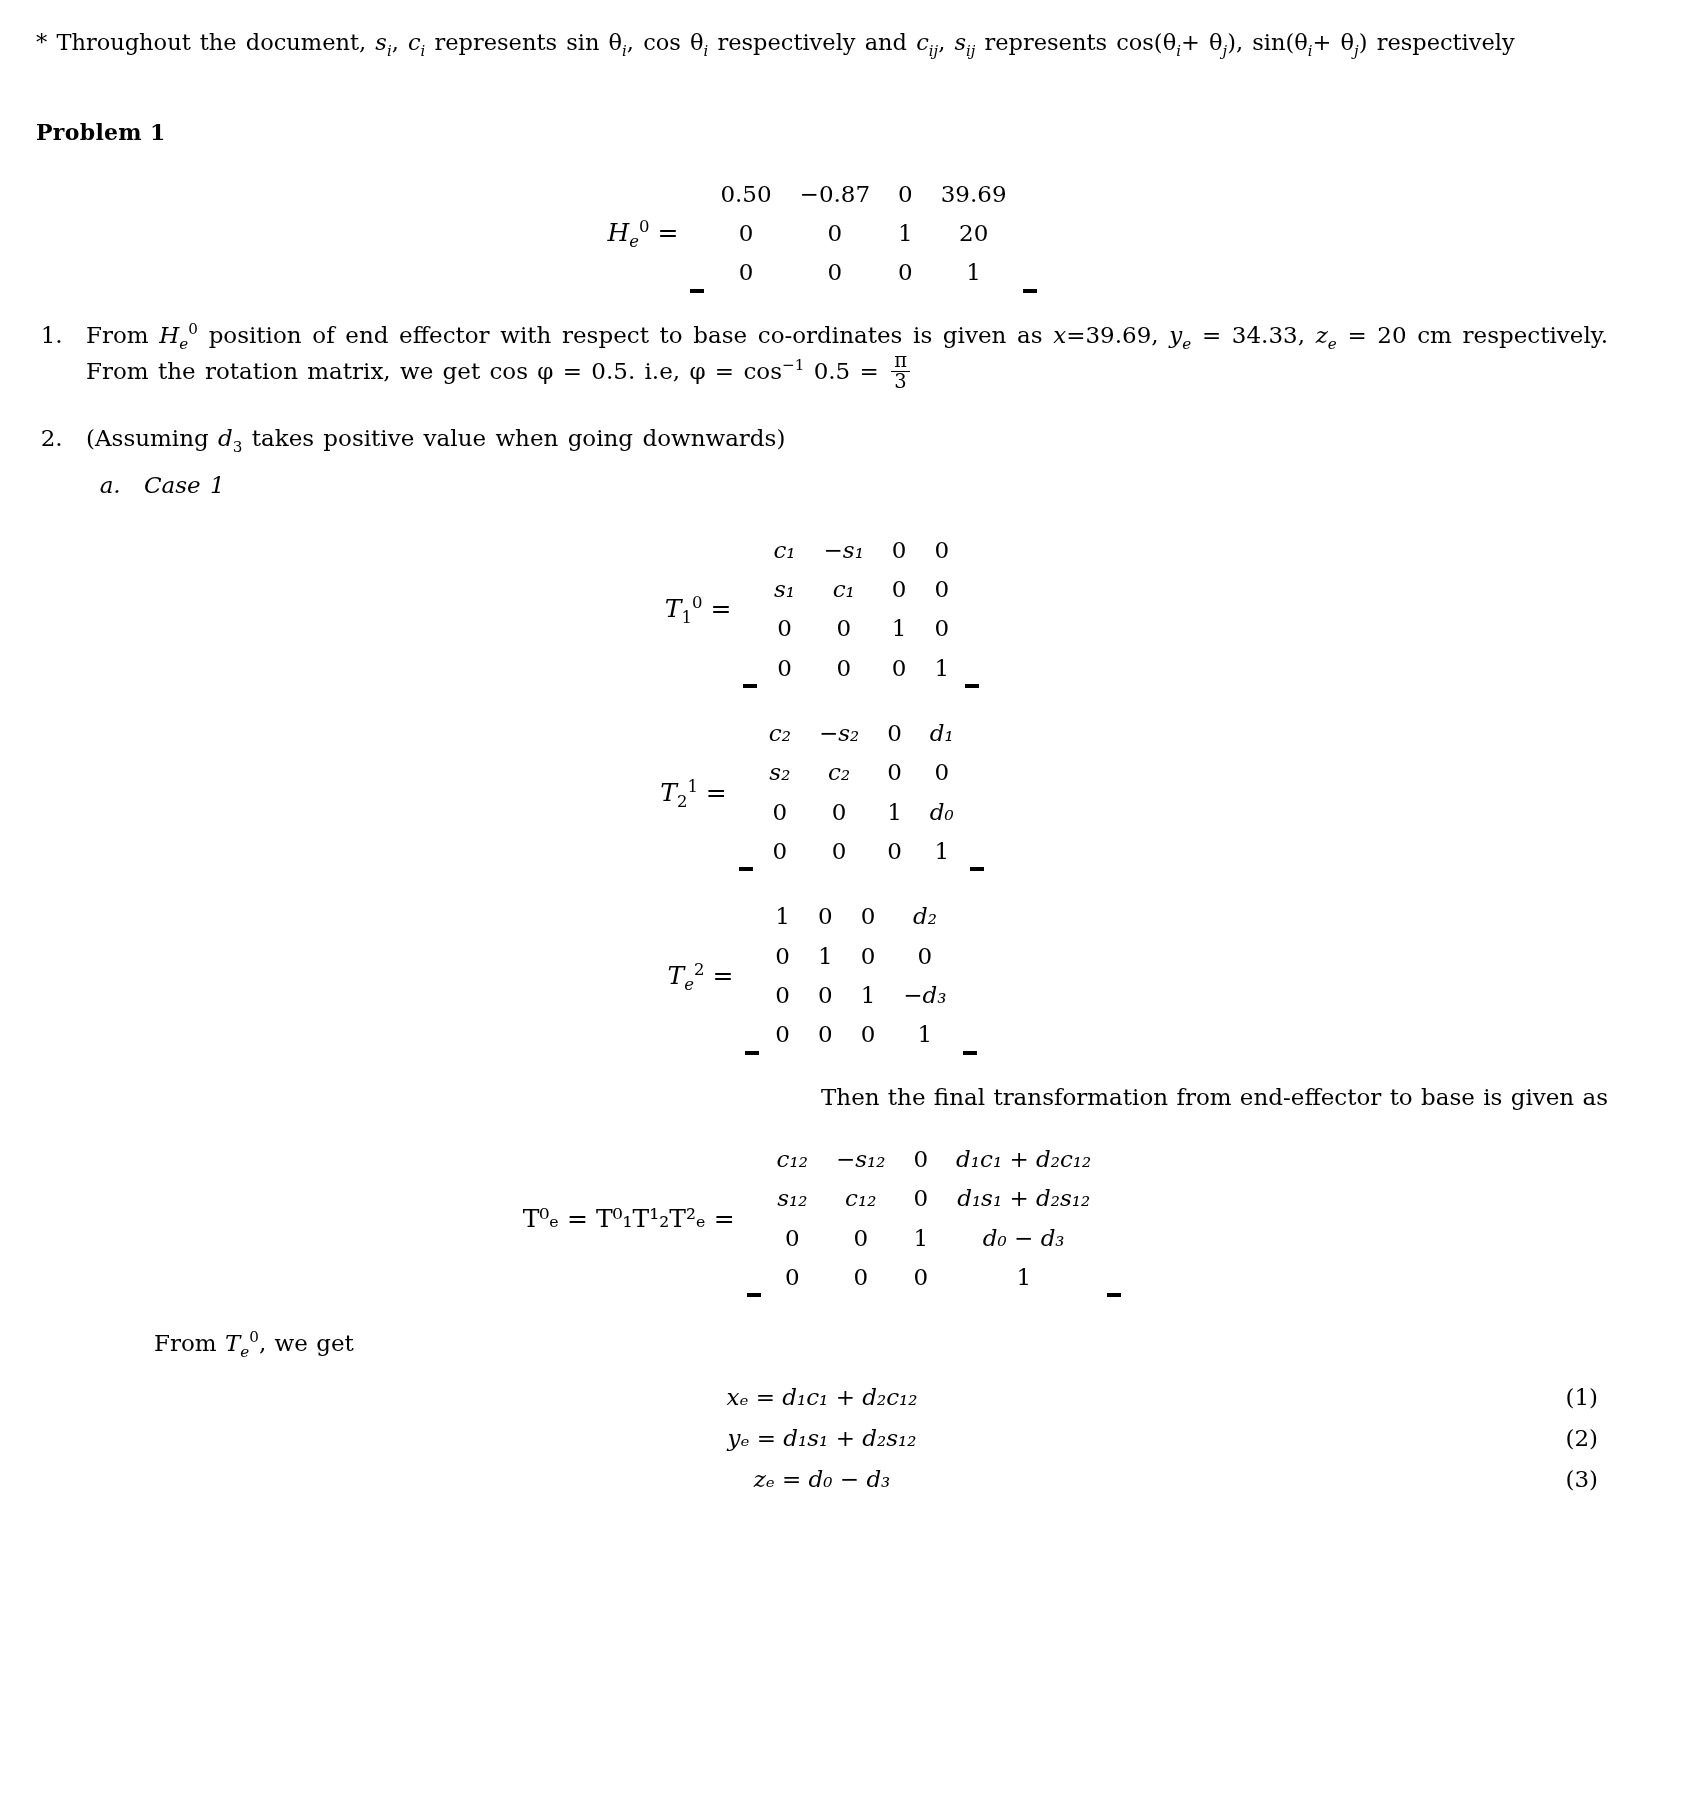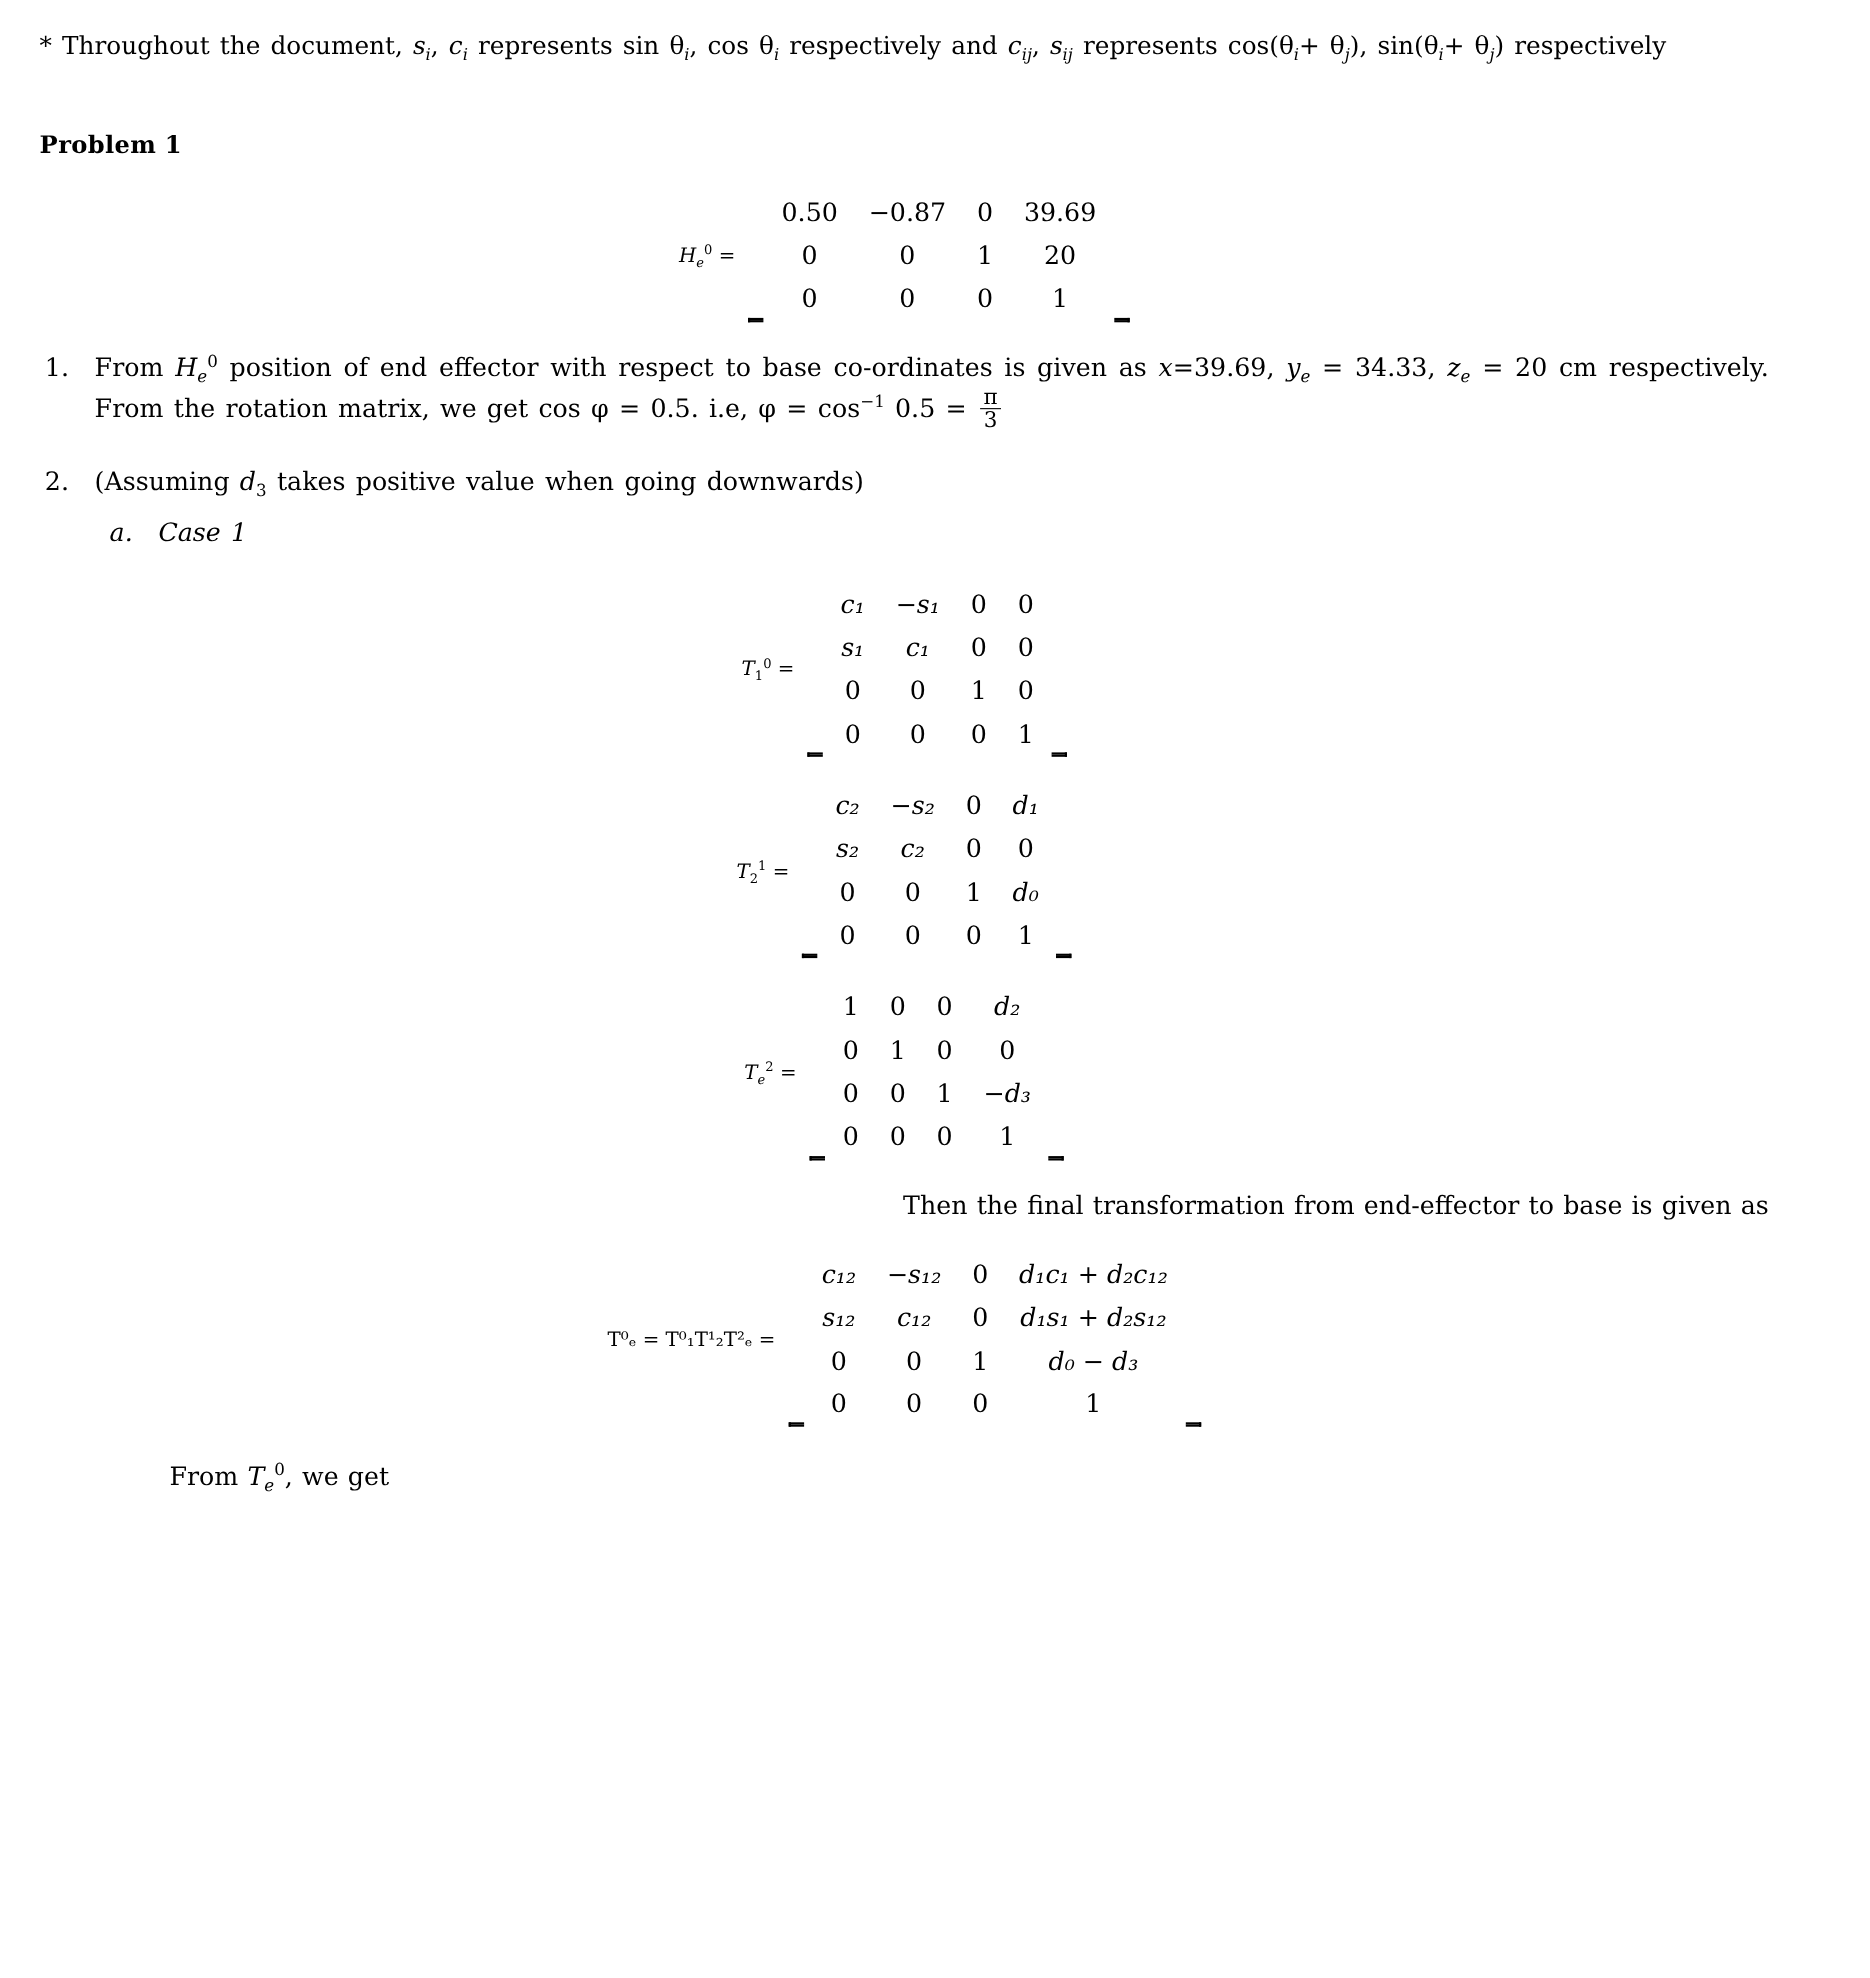--- a/index.html
+++ b/index.html
@@ -77,21 +77,21 @@
     border-collapse: collapse;
   }
   table.mat td {
     padding: 3px 14px;
     text-align: center;
     font-size: 23px;
     white-space: nowrap;
   }
   .lhs {
     margin-right: 12px;
-    font-size: 18px;
+    font-size: 25px;
     white-space: nowrap;
   }
   ol.main {
     margin: 18px 0 0 0;
     padding-left: 36px;
     list-style-type: decimal;
   }
   ol.main > li {
     margin-bottom: 28px;
     padding-left: 14px;
@@ -387,14 +387,28 @@
         </table>
       <span class="brk right"></span>
     </span>
   </div>
 
   <div class="indent-text2">
     <span>From</span>
     <i><span>T</span><sub>e</sub><sup class="up">0</sup></i><span>, we get</span>
   </div>
 
+  <div class="eqlist">
+    <div class="eqline">
+      <i>xₑ = d₁c₁ + d₂c₁₂</i>
+      <span class="label">(1)</span>
+    </div>
+    <div class="eqline">
+      <i>yₑ = d₁s₁ + d₂s₁₂</i>
+      <span class="label">(2)</span>
+    </div>
+    <div class="eqline">
+      <i>zₑ = d₀ − d₃</i>
+      <span class="label">(3)</span>
+    </div>
+  </div>
 
 </div>
 
 </body></html>

